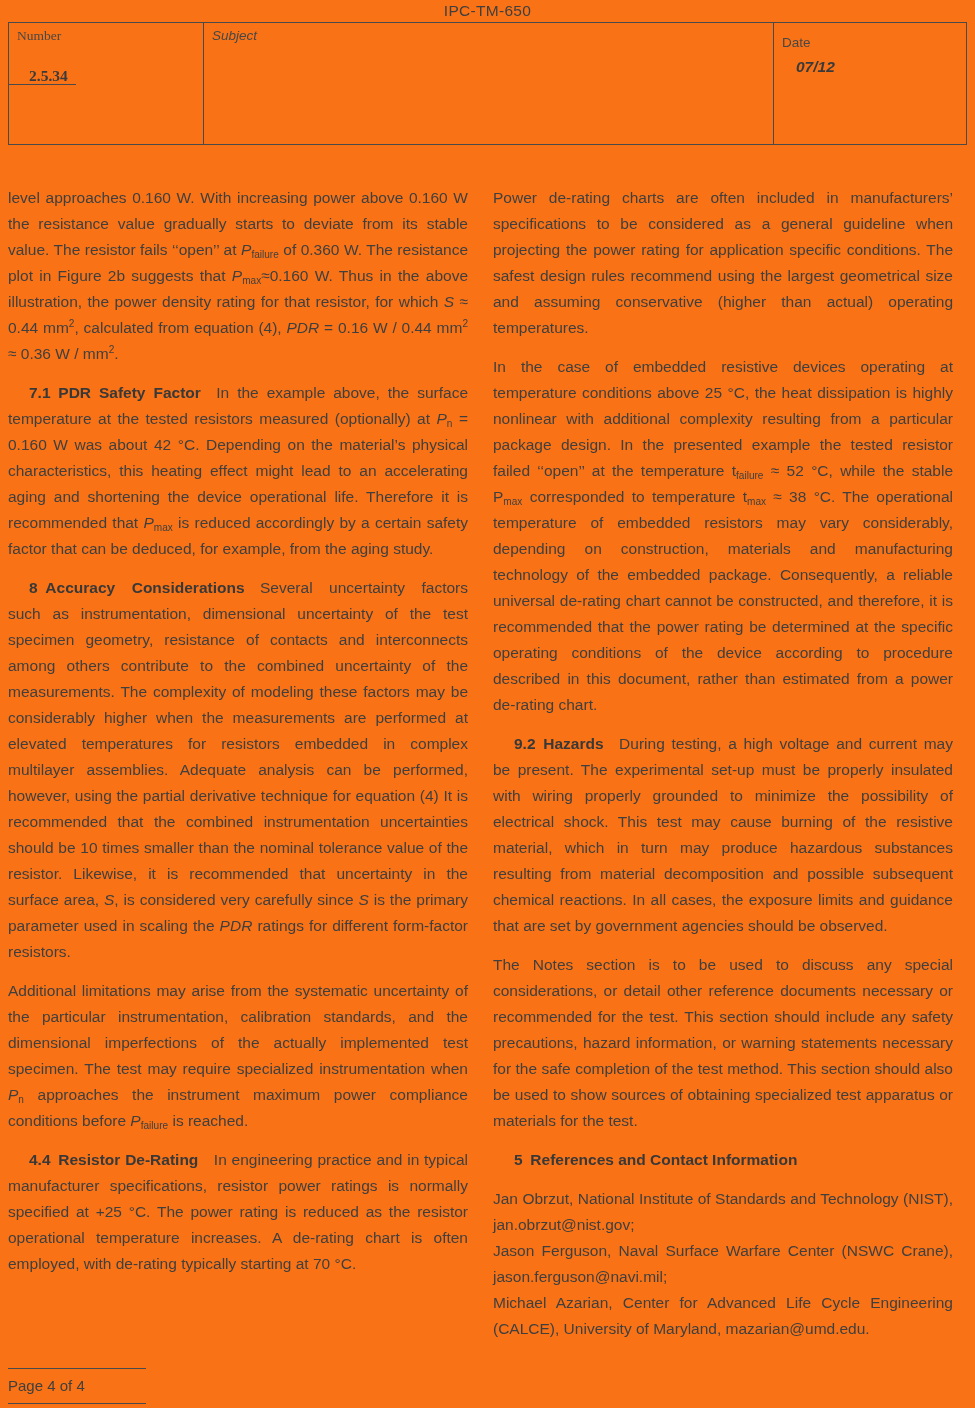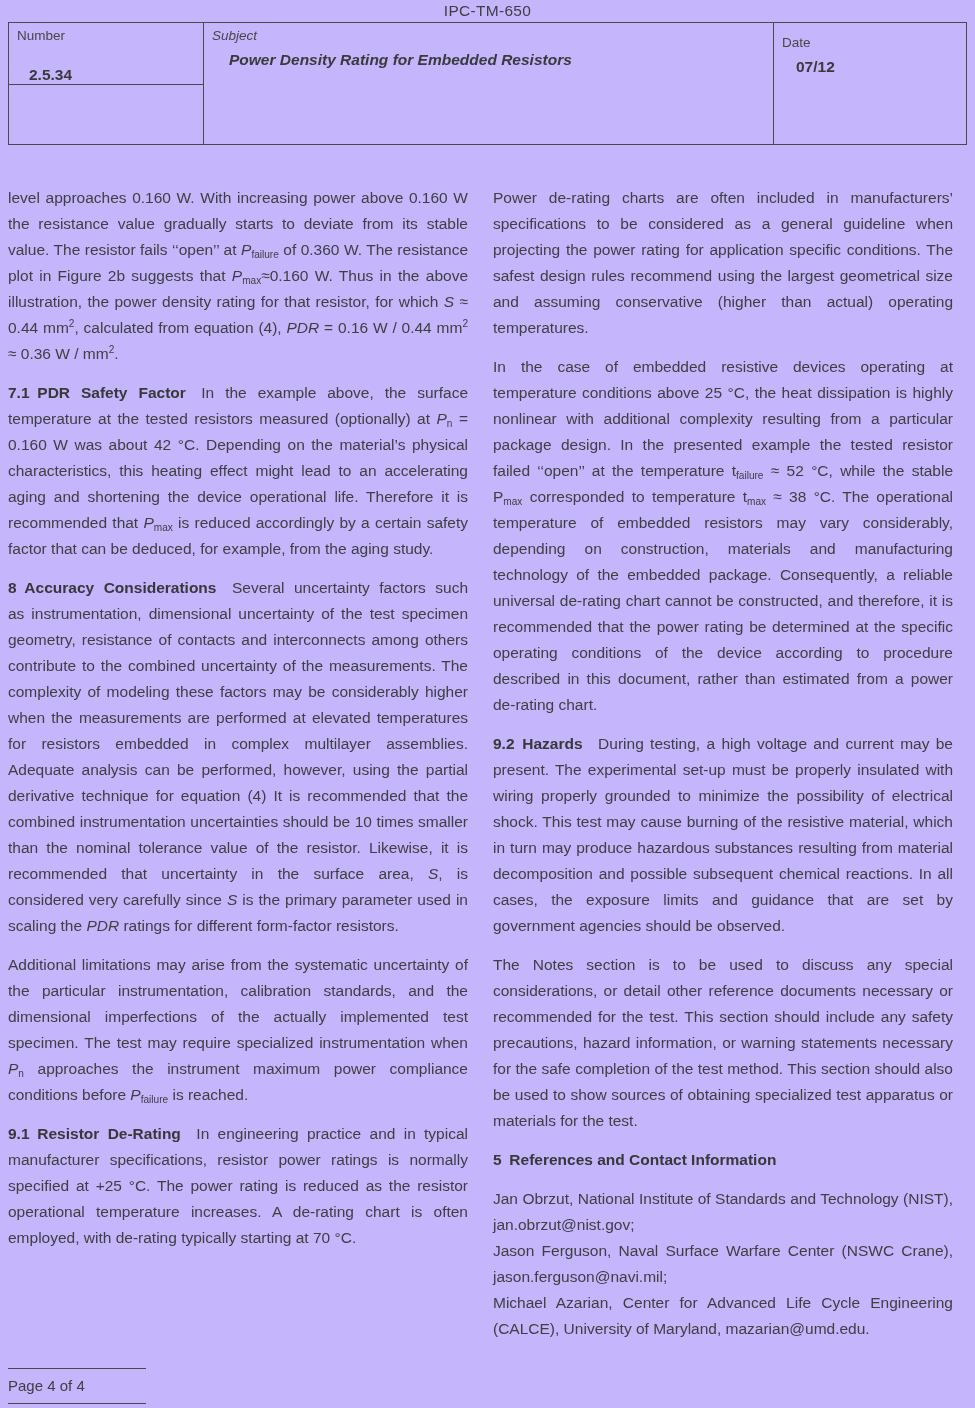--- a/index.html
+++ b/index.html
@@ -6,76 +6,77 @@
   html, body { background: #ffffff; }
   body {
     font-family: "Liberation Sans", "DejaVu Sans", sans-serif;
     color: #3f3f3f;
     -webkit-font-smoothing: antialiased;
   }
   .page {
     width: 975px;
     height: 1408px;
     position: relative;
-    background: #c4b5fd;
+    background: #f97316;
     padding: 0 8px;
     overflow: hidden;
   }
   .doc-title {
     text-align: center;
     font-size: 15.5px;
     line-height: 22px;
     letter-spacing: .3px;
   }
   
   .hdr-table {
     display: flex;
     border: 1.4px solid #4a4a4a;
     height: 123px;
     width: 959px;
   }
   .hdr-col1 {
     width: 195px;
     border-right: 1.4px solid #4a4a4a;
     display: flex;
-    flex-direction: column;
+    flex-direction: row;
+    font-family: Liberation Serif, serif;
   }
   .cell-number {
     height: 62px;
     border-bottom: 1.4px solid #4a4a4a;
     padding: 5px 8px;
   }
   .cell-revision { flex: 1; padding: 5px 8px; }
   .hdr-col2 {
     width: 570px;
     border-right: 1.4px solid #4a4a4a;
     padding: 5px 8px;
     font-style: italic;
   }
   .hdr-col3 { flex: 1; padding: 5px 8px; margin-top: 7px; }
   .lbl { font-size: 13.5px; color: #474747; }
   .val { font-weight: bold; font-size: 15.5px; color: #3a3a3a; }
   .num  { margin: 23px 0 0 12px; }
   .subj { margin: 8px 0 0 17px; }
-  .date { margin: 8px 0 0 14px; }
+  .date { margin: 8px 0 0 14px; font-style: italic; }
   
   .body-cols {
     display: flex;
     gap: 25px;
     margin-top: 40px;
   }
   .col {
     width: 460px;
     text-align: justify;
     font-size: 15.5px;
     line-height: 26px;
     color: #3f3f3f;
   }
   .col p { margin: 0 0 13px; }
-  .b { font-weight: bold; color: #383838; }
+  .b { font-weight: bold; color: #383838; margin-left: 21px; }
   .i { font-style: italic; }
   .sub { font-size: 0.65em; vertical-align: -0.25em; line-height: 0; }
   .sup { font-size: 0.65em; vertical-align: 0.55em; line-height: 0; }
   
   .footer { position: absolute; left: 8px; bottom: 4px; }
   .footer .rule { width: 138px; border-top: 1.3px solid #4a4a4a; }
   .footer .pg { font-size: 15px; line-height: 1; padding: 9px 0 10px; color: #3f3f3f; }
 </style>
 </head>
 <body>
@@ -86,35 +87,34 @@
 
   <div class="hdr-table">
     <div class="hdr-col1">
       <div class="cell-number">
         <div class="lbl">Number</div>
         <div class="val num">2.5.34</div>
       </div>
     </div>
     <div class="hdr-col2">
       <div class="lbl">Subject</div>
-      <div class="val subj">Power Density Rating for Embedded Resistors</div>
     </div>
     <div class="hdr-col3">
       <div class="lbl">Date</div>
       <div class="val date">07/12</div>
     </div>
   </div>
 
   <div class="body-cols">
     <div class="col" id="left-col">
         <p>level approaches 0.160 W. With increasing power above 0.160 W the resistance value gradually starts to deviate from its stable value. The resistor fails ‘‘open’’ at <span class="i">P</span><span class="sub">failure</span> of 0.360 W. The resistance plot in Figure 2b suggests that <span class="i">P</span><span class="sub">max</span>≈0.160 W. Thus in the above illustration, the power density rating for that resistor, for which <span class="i">S</span> ≈ 0.44 mm<span class="sup">2</span>, calculated from equation (4), <span class="i">PDR</span> = 0.16 W / 0.44 mm<span class="sup">2</span> ≈ 0.36 W / mm<span class="sup">2</span>.</p>
         <p><span class="b">7.1 PDR Safety Factor</span> In the example above, the surface temperature at the tested resistors measured (optionally) at <span class="i">P</span><span class="sub">n</span> = 0.160 W was about 42 °C. Depending on the material’s physical characteristics, this heating effect might lead to an accelerating aging and shortening the device operational life. Therefore it is recommended that <span class="i">P</span><span class="sub">max</span> is reduced accordingly by a certain safety factor that can be deduced, for example, from the aging study.</p>
         <p><span class="b">8 Accuracy Considerations</span> Several uncertainty factors such as instrumentation, dimensional uncertainty of the test specimen geometry, resistance of contacts and interconnects among others contribute to the combined uncertainty of the measurements. The complexity of modeling these factors may be considerably higher when the measurements are performed at elevated temperatures for resistors embedded in complex multilayer assemblies. Adequate analysis can be performed, however, using the partial derivative technique for equation (4) It is recommended that the combined instrumentation uncertainties should be 10 times smaller than the nominal tolerance value of the resistor. Likewise, it is recommended that uncertainty in the surface area, <span class="i">S</span>, is considered very carefully since <span class="i">S</span> is the primary parameter used in scaling the <span class="i">PDR</span> ratings for different form-factor resistors.</p>
         <p>Additional limitations may arise from the systematic uncertainty of the particular instrumentation, calibration standards, and the dimensional imperfections of the actually implemented test specimen. The test may require specialized instrumentation when <span class="i">P</span><span class="sub">n</span> approaches the instrument maximum power compliance conditions before <span class="i">P</span><span class="sub">failure</span> is reached.</p>
-        <p><span class="b">9.1 Resistor De-Rating</span> In engineering practice and in typical manufacturer specifications, resistor power ratings is normally specified at +25 °C. The power rating is reduced as the resistor operational temperature increases. A de-rating chart is often employed, with de-rating typically starting at 70 °C.</p>
+        <p><span class="b">4.4 Resistor De-Rating</span> In engineering practice and in typical manufacturer specifications, resistor power ratings is normally specified at +25 °C. The power rating is reduced as the resistor operational temperature increases. A de-rating chart is often employed, with de-rating typically starting at 70 °C.</p>
       </div>
     <div class="col" id="right-col">
         <p>Power de-rating charts are often included in manufacturers’ specifications to be considered as a general guideline when projecting the power rating for application specific conditions. The safest design rules recommend using the largest geometrical size and assuming conservative (higher than actual) operating temperatures.</p>
         <p>In the case of embedded resistive devices operating at temperature conditions above 25 °C, the heat dissipation is highly nonlinear with additional complexity resulting from a particular package design. In the presented example the tested resistor failed ‘‘open’’ at the temperature t<span class="sub">failure</span> ≈ 52 °C, while the stable P<span class="sub">max</span> corresponded to temperature t<span class="sub">max</span> ≈ 38 °C. The operational temperature of embedded resistors may vary considerably, depending on construction, materials and manufacturing technology of the embedded package. Consequently, a reliable universal de-rating chart cannot be constructed, and therefore, it is recommended that the power rating be determined at the specific operating conditions of the device according to procedure described in this document, rather than estimated from a power de-rating chart.</p>
         <p><span class="b">9.2 Hazards</span> During testing, a high voltage and current may be present. The experimental set-up must be properly insulated with wiring properly grounded to minimize the possibility of electrical shock. This test may cause burning of the resistive material, which in turn may produce hazardous substances resulting from material decomposition and possible subsequent chemical reactions. In all cases, the exposure limits and guidance that are set by government agencies should be observed.</p>
         <p>The Notes section is to be used to discuss any special considerations, or detail other reference documents necessary or recommended for the test. This section should include any safety precautions, hazard information, or warning statements necessary for the safe completion of the test method. This section should also be used to show sources of obtaining specialized test apparatus or materials for the test.</p>
         <p><span class="b">5 References and Contact Information</span></p>
         <p>Jan Obrzut, National Institute of Standards and Technology (NIST), jan.obrzut@nist.gov;<br>Jason Ferguson, Naval Surface Warfare Center (NSWC Crane), jason.ferguson@navi.mil;<br>Michael Azarian, Center for Advanced Life Cycle Engineering (CALCE), University of Maryland, mazarian@umd.edu.</p>
       </div>
   </div>

